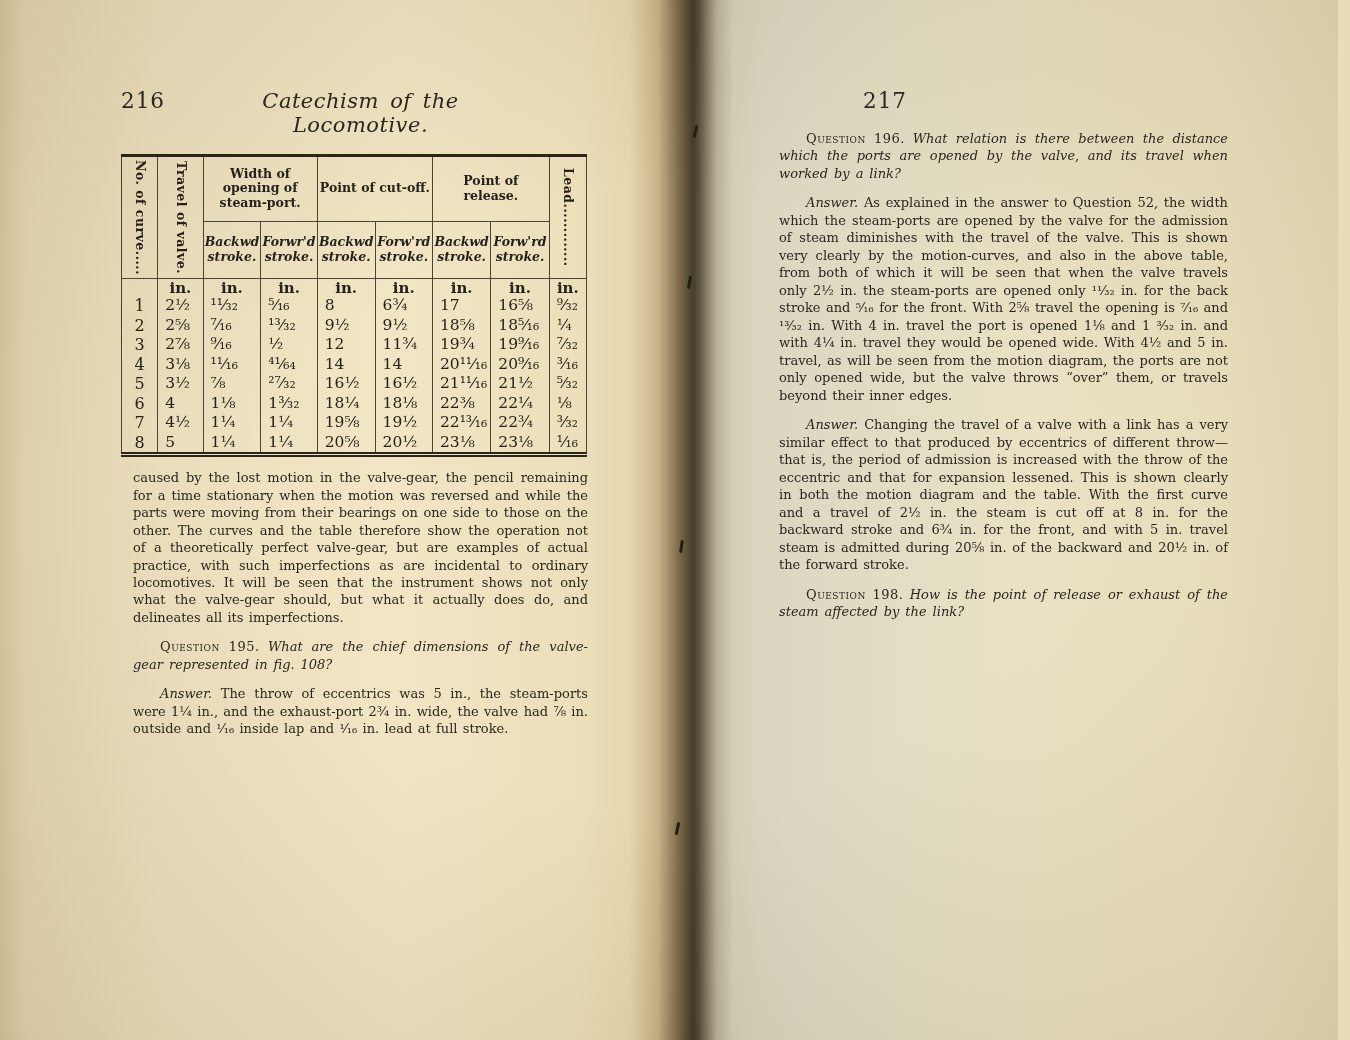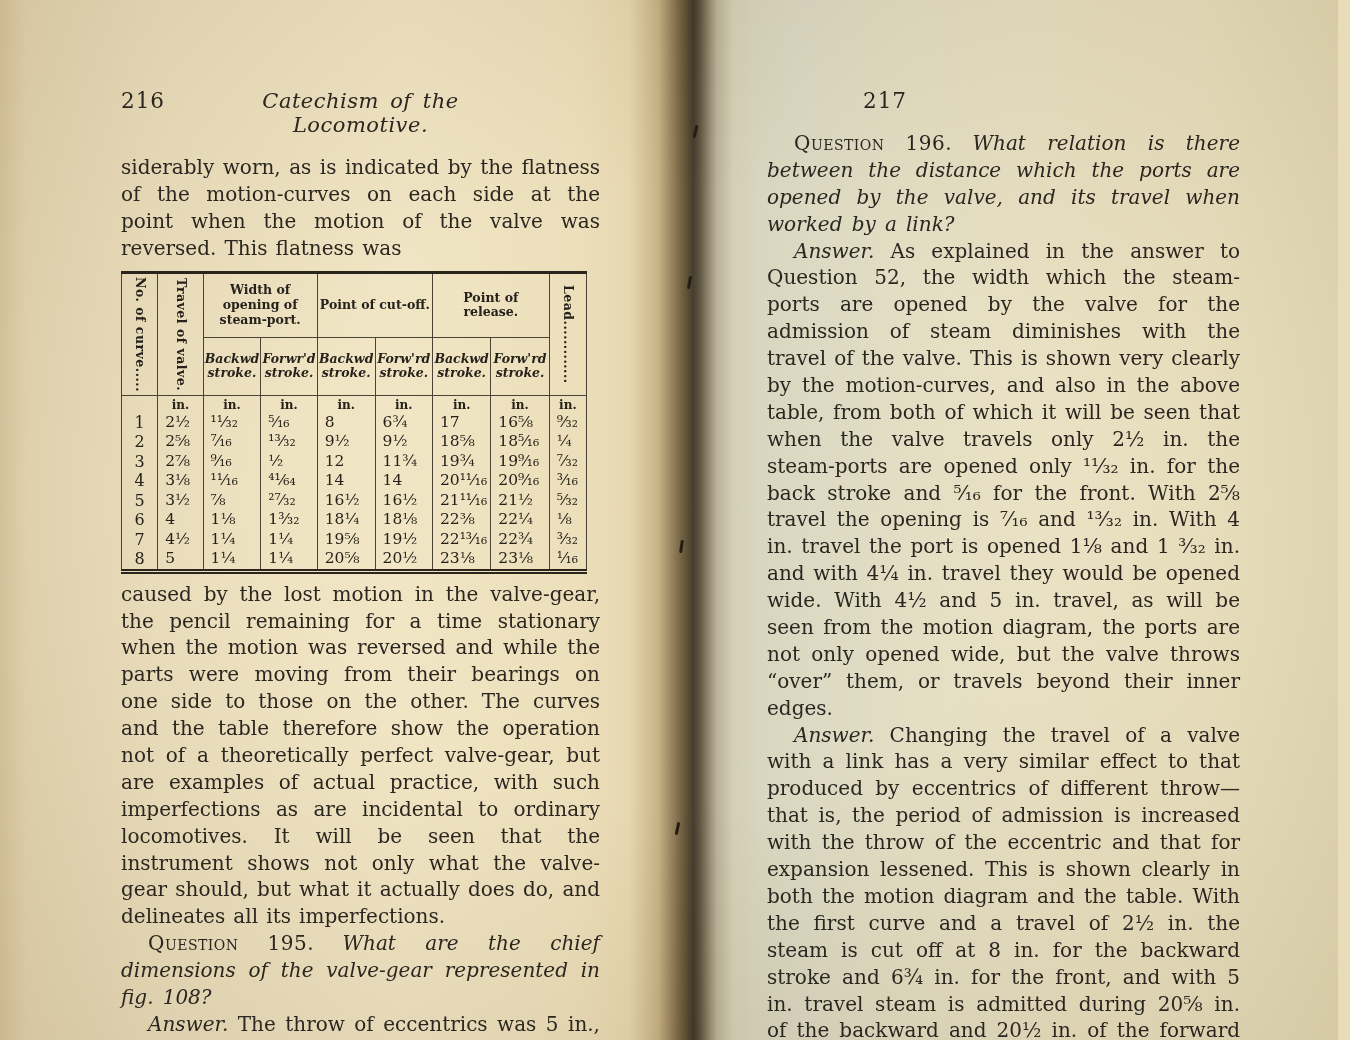--- a/index.html
+++ b/index.html
@@ -28,21 +28,21 @@
 
   .page-block{position:absolute;top:88px;}
   .left-block{left:121px;width:479px;}
   .right-block{left:767px;width:473px;}
 
   .running-head{display:flex;align-items:baseline;font-size:21px;margin-bottom:17px;}
   .running-head .pageno{width:70px;font-size:21.5px;letter-spacing:1px;}
   .running-head .pageno.right{text-align:right;}
   .running-head .title{flex:1;text-align:center;font-style:italic;letter-spacing:0.5px;word-spacing:4px;}
 
-  .page-text p{margin:0;text-align:justify;font-size:20px;line-height:1.345;word-spacing:0.09em;}
+  .page-text p{margin:12px;text-align:justify;font-size:13px;line-height:1.345;word-spacing:0.09em;}
   .page-text p.indent{text-indent:27px;}
   .qlabel{font-variant:small-caps;letter-spacing:0.5px;}
   .qtext{font-style:italic;word-spacing:0.14em;}
   .alabel{font-style:italic;}
 
   
   table.motion{
     border-collapse:collapse;
     width:466px;
     margin:9px 0 7px 0;
@@ -68,42 +68,41 @@
     border-bottom:1px solid #4a4436;
   }
   tr.grp th.h{border-bottom:1px solid #4a4436;height:48px;}
   tr.sub th{border-bottom:1px solid #4a4436;height:42px;font-style:italic;}
   table.motion td{
     font-size:15.5px;line-height:19.5px;
     text-align:left;padding-left:7px;white-space:nowrap;
   }
   table.motion td:first-child{text-align:center;padding-left:0;font-size:16px;}
   table.motion tr.units-row td{
-    font-size:12px;font-weight:bold;line-height:15px;
+    font-size:15px;font-weight:bold;line-height:15px;
     text-align:center;padding-left:0;padding-top:2px;
   }
 </style>
 </head>
 <body>
 
 <div class="book">
   <div class="sheen"></div>
   <div class="stitch" style="left:694px;top:125px;transform:rotate(14deg);"></div>
   <div class="stitch" style="left:688px;top:276px;transform:rotate(10deg);"></div>
   <div class="stitch" style="left:680px;top:540px;transform:rotate(8deg);"></div>
   <div class="stitch" style="left:676px;top:822px;transform:rotate(12deg);"></div>
 
   <div class="page-block left-block page-text">
     <div class="running-head">
       <span class="pageno">216</span>
       <span class="title">Catechism of the Locomotive.</span>
       <span class="pageno"></span>
     </div>
 
-    <p>siderably worn, as is indicated by the flatness of the motion-curves on each side at the point when the motion of the valve was reversed.  This flatness was</p>
 
     <table class="motion">
       <colgroup>
         <col style="width:36px">
           <col style="width:45px">
         <col style="width:56px">
           <col style="width:56px">
         <col style="width:57px">
           <col style="width:57px">
         <col style="width:58px">

